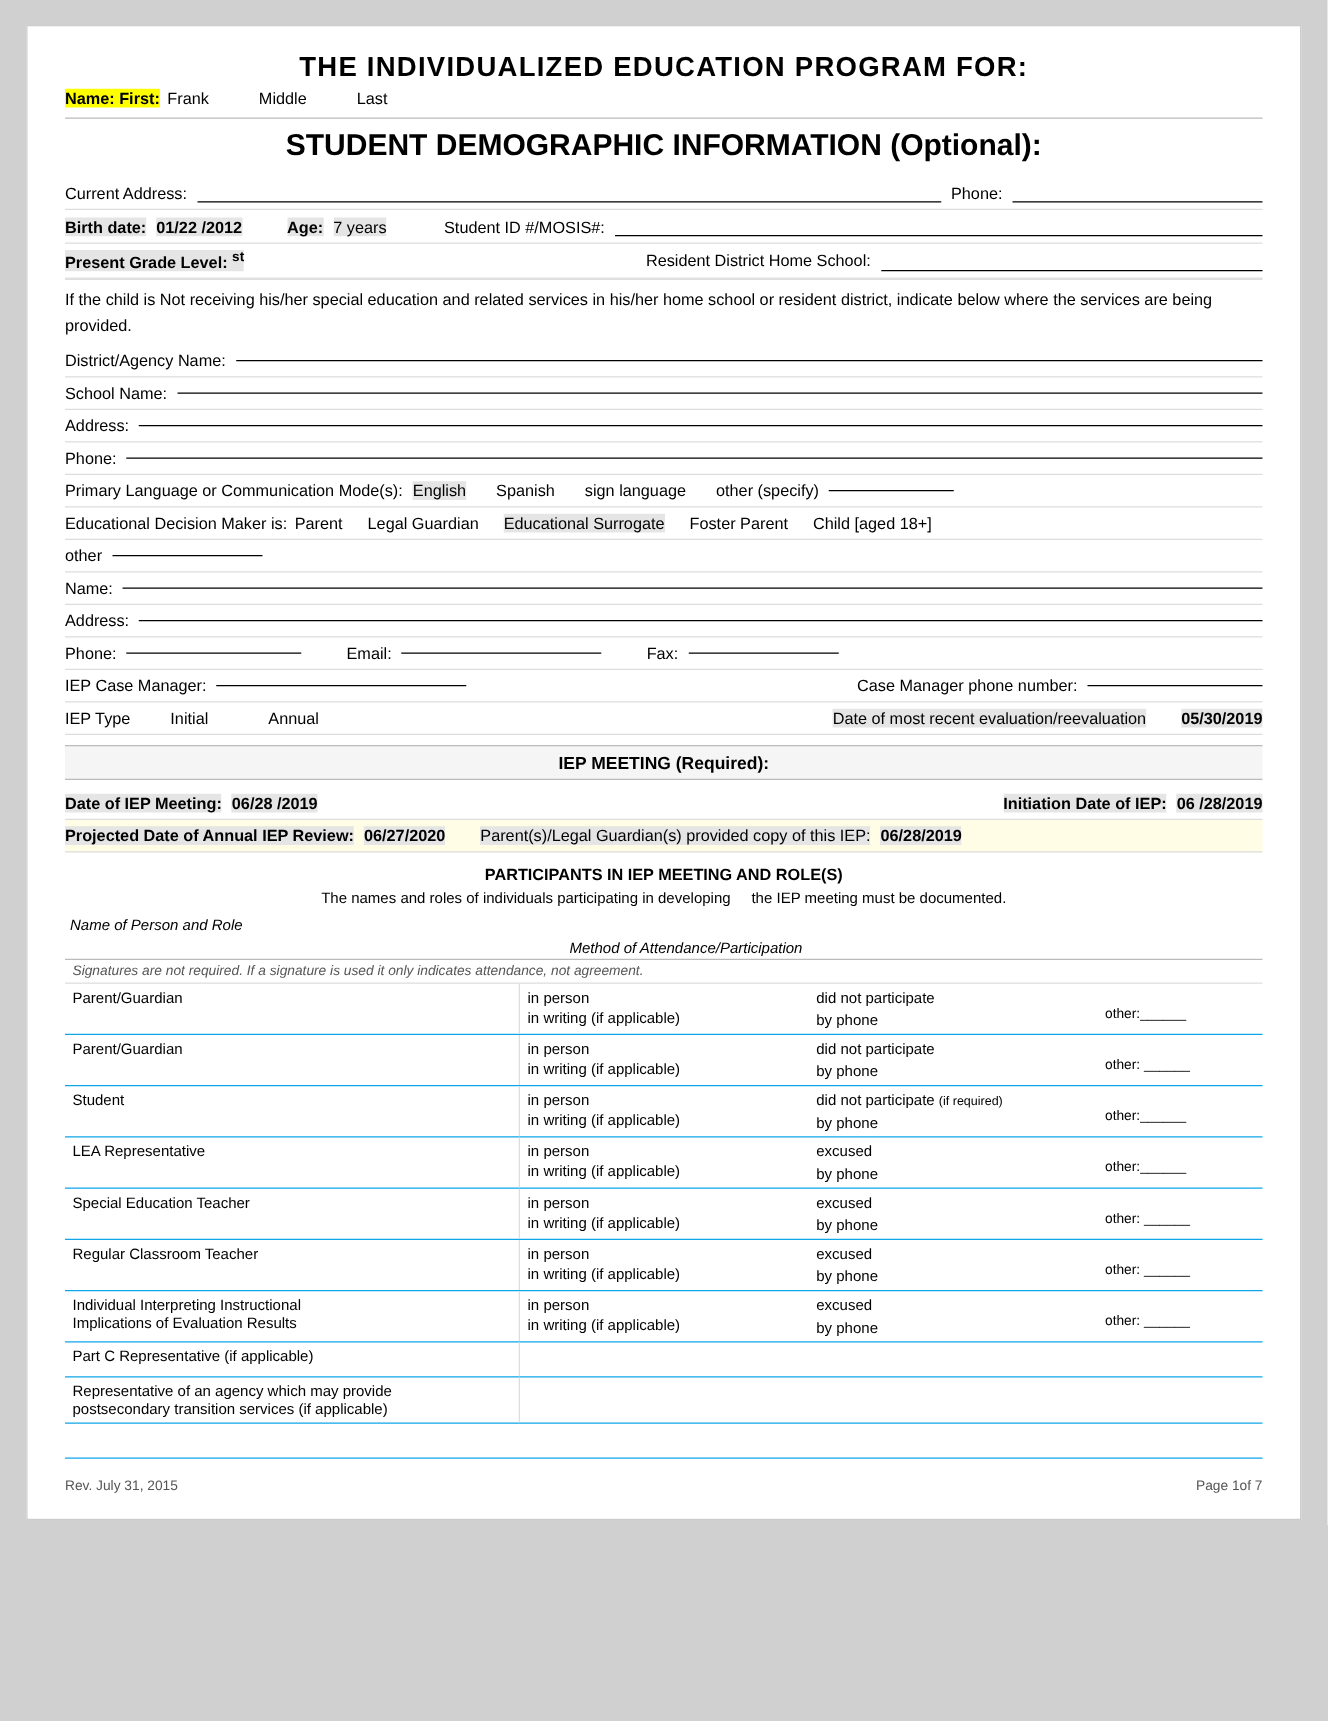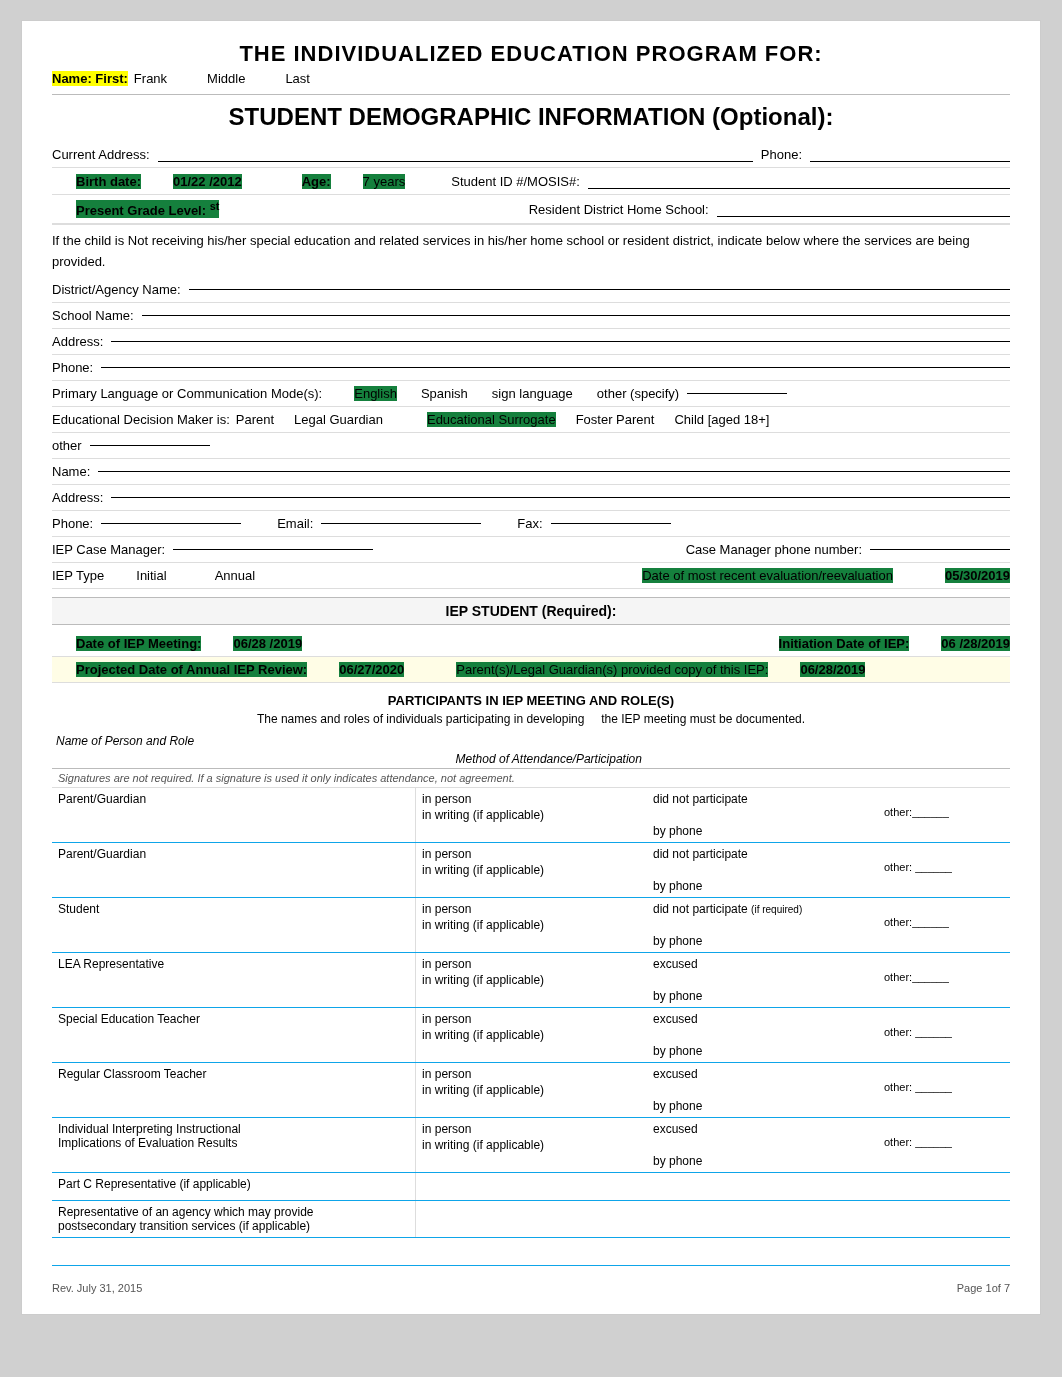--- a/index.html
+++ b/index.html
@@ -24,21 +24,21 @@
       letter-spacing: 1px;
       margin-bottom: 4px;
     }
     .name-row {
       display: flex;
       gap: 40px;
       margin-bottom: 8px;
       font-size: 13px;
     }
     .name-row span { display: flex; align-items: center; gap: 6px; }
-    .highlight-yellow { background-color: #15803d; margin-left: 24px; }
+    .highlight-yellow { background-color: #e5e5e5; }
     .section-title {
       text-align: center;
       font-size: 24px;
       font-weight: bold;
       margin: 8px 0 10px 0;
     }
     .divider { border: none; border-top: 1px solid #bbb; margin: 6px 0; }
     .bold { font-weight: bold; }
     .info-row {
       display: flex;
@@ -81,21 +81,21 @@
     .p-name-col { width: 38%; padding: 4px 6px; border-right: 1px solid #ddd; }
     .p-method-col {
       width: 62%;
       display: flex;
       align-items: flex-start;
       padding: 4px 6px;
       flex-wrap: wrap;
       gap: 4px;
     }
     .method-left { flex: 1; display: flex; flex-direction: column; gap: 2px; }
-    .method-right { flex: 1; display: flex; flex-direction: column; gap: 18px; }
+    .method-right { flex: 1; display: flex; flex-direction: column; gap: 4px; }
     .method-right2 { width: 120px; display: flex; flex-direction: column; gap: 2px; font-size: 11px; }
     .iep-content-header {
       text-align: center;
       font-weight: bold;
       font-size: 14px;
       background: #f5f5f5;
       padding: 5px;
       border-top: 1px solid #bbb;
       border-bottom: 1px solid #bbb;
       margin: 8px 0 6px 0;
@@ -250,21 +250,21 @@
     <span>Initial</span>
     <span style="margin:0 16px;"></span>
     <span>Annual</span>
     <span style="flex:1;"></span>
     <span class="highlight-yellow">Date of most recent evaluation/reevaluation</span>
     <span style="margin:0 6px;"></span>
     <span class="highlight-yellow bold">05/30/2019</span>
   </div>
 
 
-  <div class="iep-content-header">IEP STUDENT (Required):</div>
+  <div class="iep-content-header">IEP MEETING (Required):</div>
 
   <div class="info-row">
     <span class="highlight-yellow bold">Date of IEP Meeting:</span>
     <span class="highlight-yellow bold">06/28 /2019</span>
     <span style="flex:1;"></span>
     <span class="highlight-yellow bold">Initiation Date of IEP:</span>
     <span class="highlight-yellow bold">06 /28/2019</span>
   </div>
 
   <div class="info-row" style="background:#fffde6; flex-wrap:wrap;">

